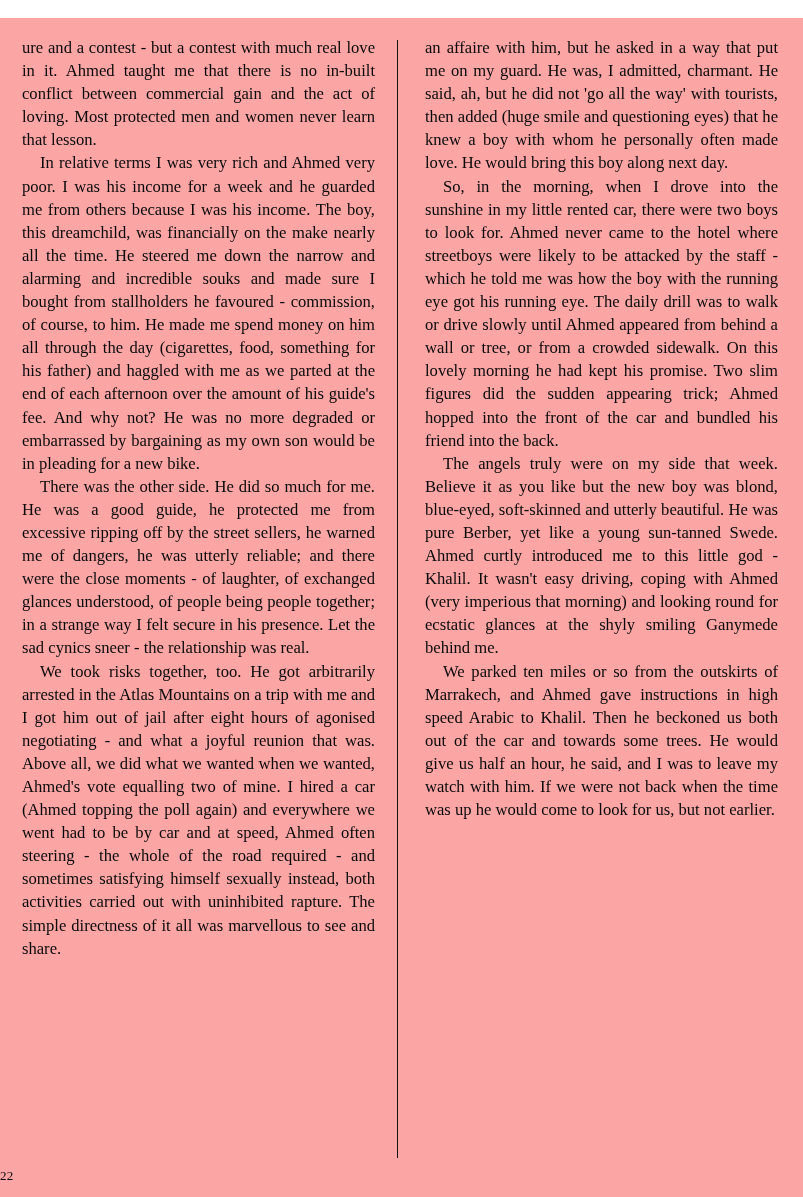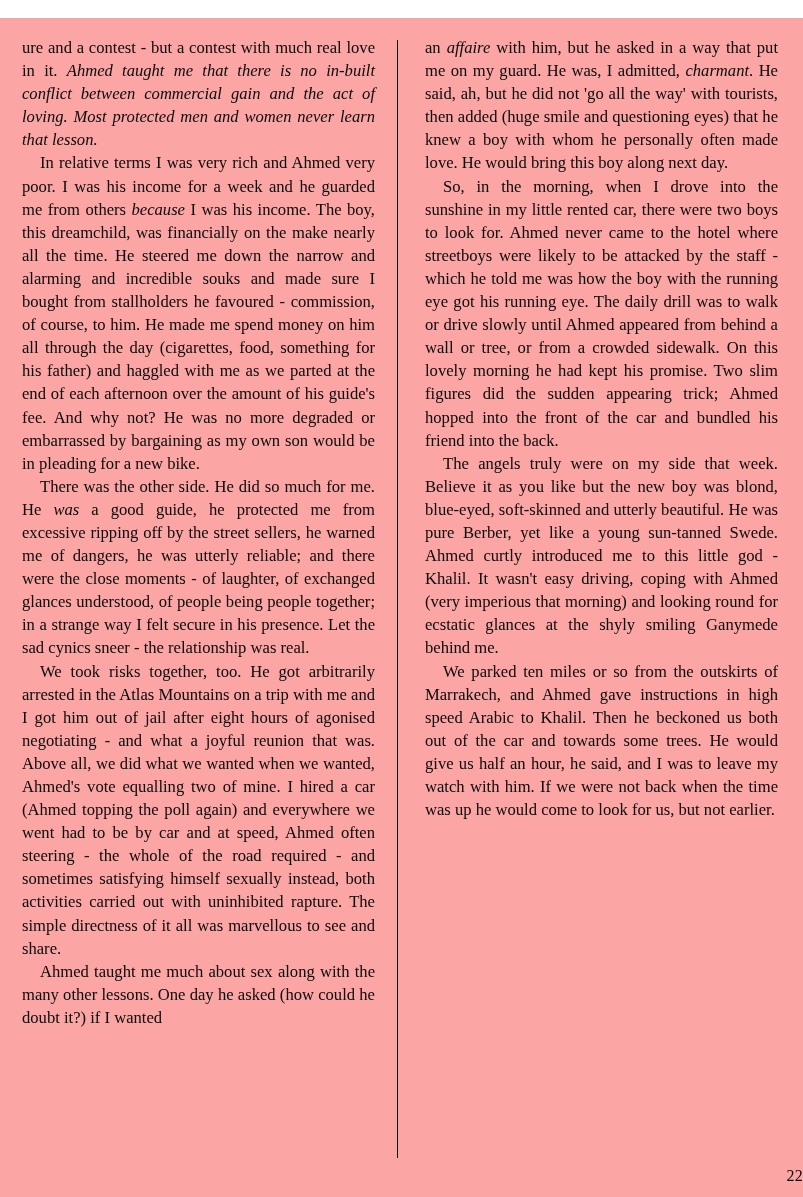--- a/index.html
+++ b/index.html
@@ -55,57 +55,55 @@
     content: "";
     display: inline-block;
     width: 100%;
   }
   .para {
     
   }
   .para::after { content: none; }
 
   em, .ital {
-    font-style: italic;
   }
 
   #divider {
     position: absolute;
     left: 397px;
     top: 22px;
     width: 1.4px;
     height: 1118px;
     background: #111111;
   }
 
   #folio {
     position: absolute;
     left: 0;
     top: 1148px;
     width: 803px;
-    text-align: right;
-    font-size: 16px;
+    text-align: left;
+    font-size: 13px;
     line-height: 20px;
     color: #0a0a0a;
     letter-spacing: 0.3px;
   }
 </style>
 </head>
 <body>
 
 <div id="page">
 
   <div id="columns">
 
     <div class="column left" id="col-left">
         <p class="para"><span>ure and a contest - but a contest with much real love in it. </span><span class="ital">Ahmed taught me that there is no in-built conflict between commercial gain and the act of loving. Most protected men and women never learn that lesson.</span></p>
         <p class="para indent"><span>In relative terms I was very rich and Ahmed very poor. I was his income for a week and he guarded me from others </span><span class="ital">because</span><span> I was his income. The boy, this dreamchild, was financially on the make nearly all the time. He steered me down the narrow and alarming and incredible souks and made sure I bought from stallholders he favoured - commission, of course, to him. He made me spend money on him all through the day (cigarettes, food, something for his father) and haggled with me as we parted at the end of each afternoon over the amount of his guide's fee. And why not? He was no more degraded or embarrassed by bargaining as my own son would be in pleading for a new bike.</span></p>
         <p class="para indent"><span>There was the other side. He did so much for me. He </span><span class="ital">was</span><span> a good guide, he protected me from excessive ripping off by the street sellers, he warned me of dangers, he was utterly reliable; and there were the close moments - of laughter, of exchanged glances understood, of people being people together; in a strange way I felt secure in his presence. Let the sad cynics sneer - the relationship was real.</span></p>
         <p class="para indent"><span>We took risks together, too. He got arbitrarily arrested in the Atlas Mountains on a trip with me and I got him out of jail after eight hours of agonised negotiating - and what a joyful reunion that was. Above all, we did what we wanted when we wanted, Ahmed's vote equalling two of mine. I hired a car (Ahmed topping the poll again) and everywhere we went had to be by car and at speed, Ahmed often steering - the whole of the road required - and sometimes satisfying himself sexually instead, both activities carried out with uninhibited rapture. The simple directness of it all was marvellous to see and share.</span></p>
-        <p class="para indent"><span>Ahmed taught me much about sex along with the many other lessons. One day he asked (how could he doubt it?) if I wanted</span></p>
       </div>
 
     <div id="divider"></div>
 
     <div class="column right" id="col-right">
         <p class="para"><span>an </span><span class="ital">affaire</span><span> with him, but he asked in a way that put me on my guard. He was, I admitted, </span><span class="ital">charmant</span><span>. He said, ah, but he did not 'go all the way' with tourists, then added (huge smile and questioning eyes) that he knew a boy with whom he personally often made love. He would bring this boy along next day.</span></p>
         <p class="para indent"><span>So, in the morning, when I drove into the sunshine in my little rented car, there were two boys to look for. Ahmed never came to the hotel where streetboys were likely to be attacked by the staff - which he told me was how the boy with the running eye got his running eye. The daily drill was to walk or drive slowly until Ahmed appeared from behind a wall or tree, or from a crowded sidewalk. On this lovely morning he had kept his promise. Two slim figures did the sudden appearing trick; Ahmed hopped into the front of the car and bundled his friend into the back.</span></p>
         <p class="para indent"><span>The angels truly were on my side that week. Believe it as you like but the new boy was blond, blue-eyed, soft-skinned and utterly beautiful. He was pure Berber, yet like a young sun-tanned Swede. Ahmed curtly introduced me to this little god - Khalil. It wasn't easy driving, coping with Ahmed (very imperious that morning) and looking round for ecstatic glances at the shyly smiling Ganymede behind me.</span></p>
         <p class="para indent"><span>We parked ten miles or so from the outskirts of Marrakech, and Ahmed gave instructions in high speed Arabic to Khalil. Then he beckoned us both out of the car and towards some trees. He would give us half an hour, he said, and I was to leave my watch with him. If we were not back when the time was up he would come to look for us, but not earlier.</span></p>
       </div>

